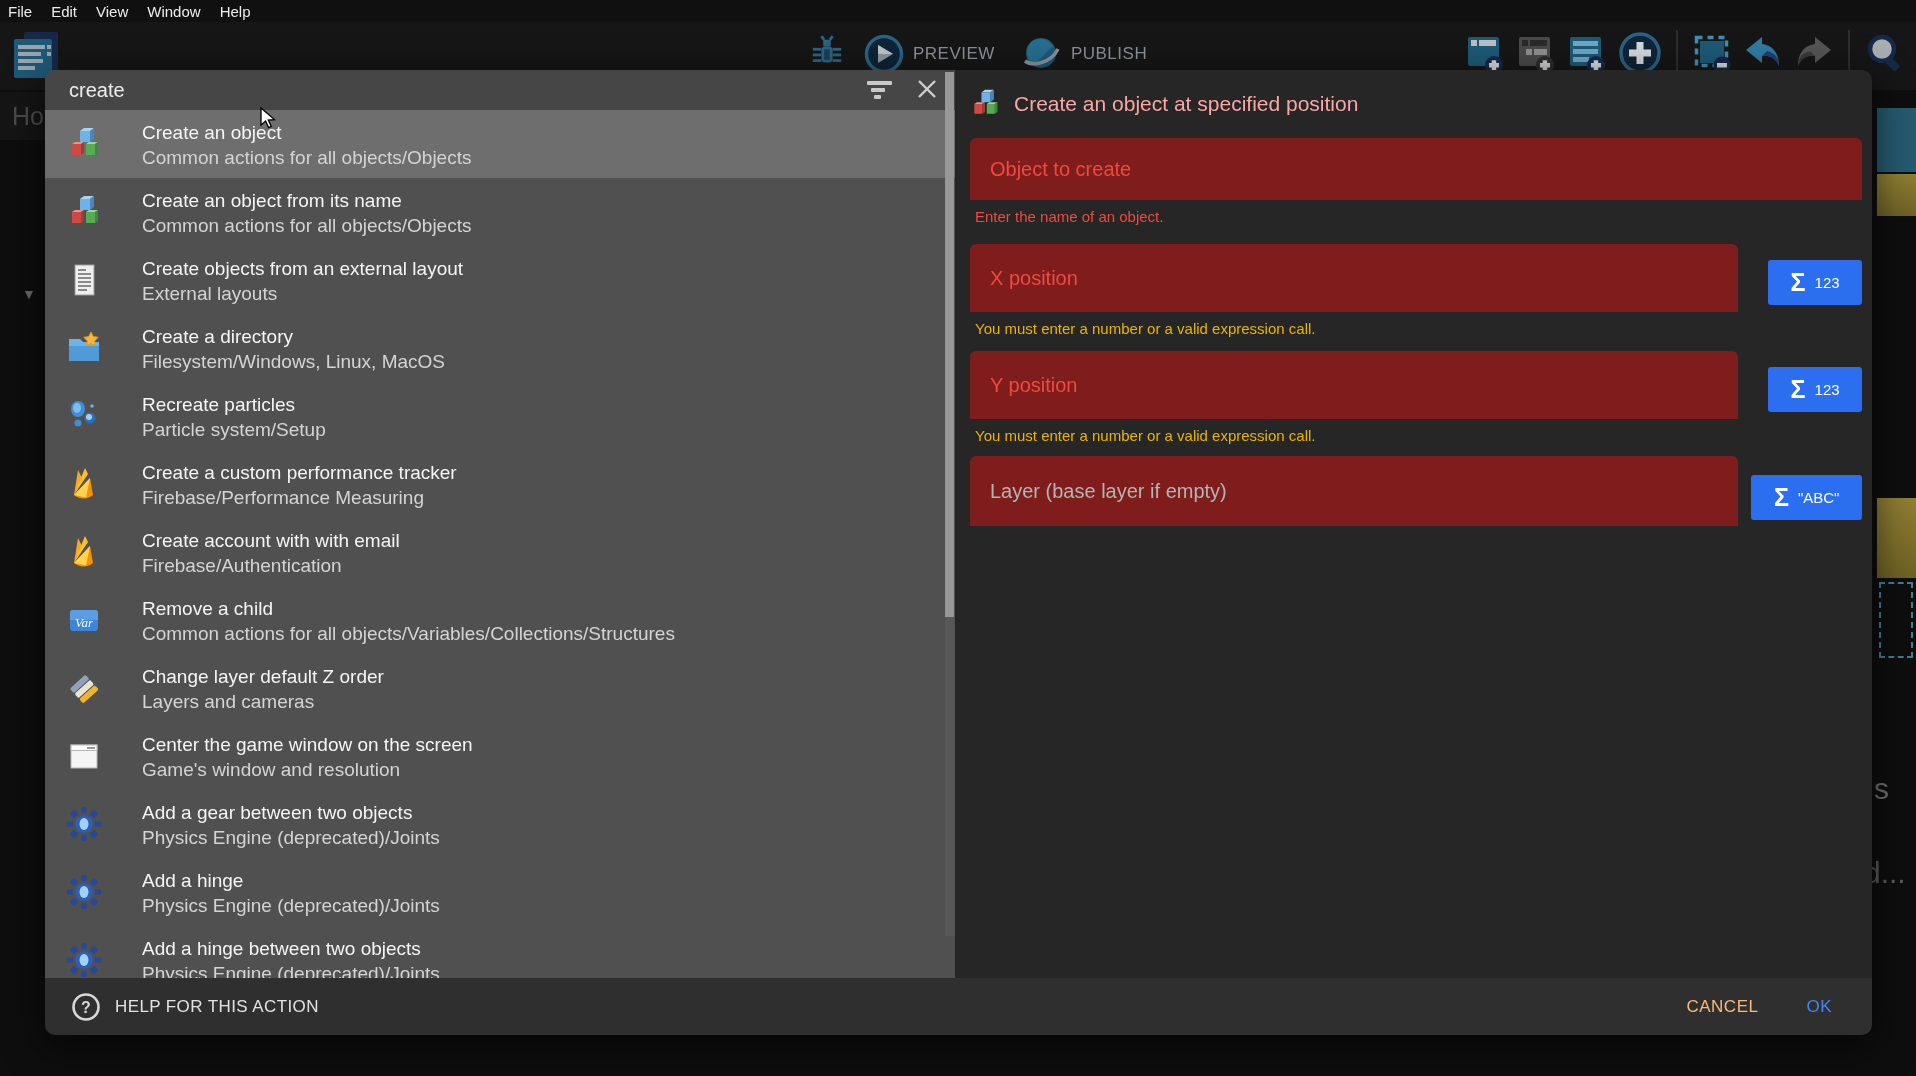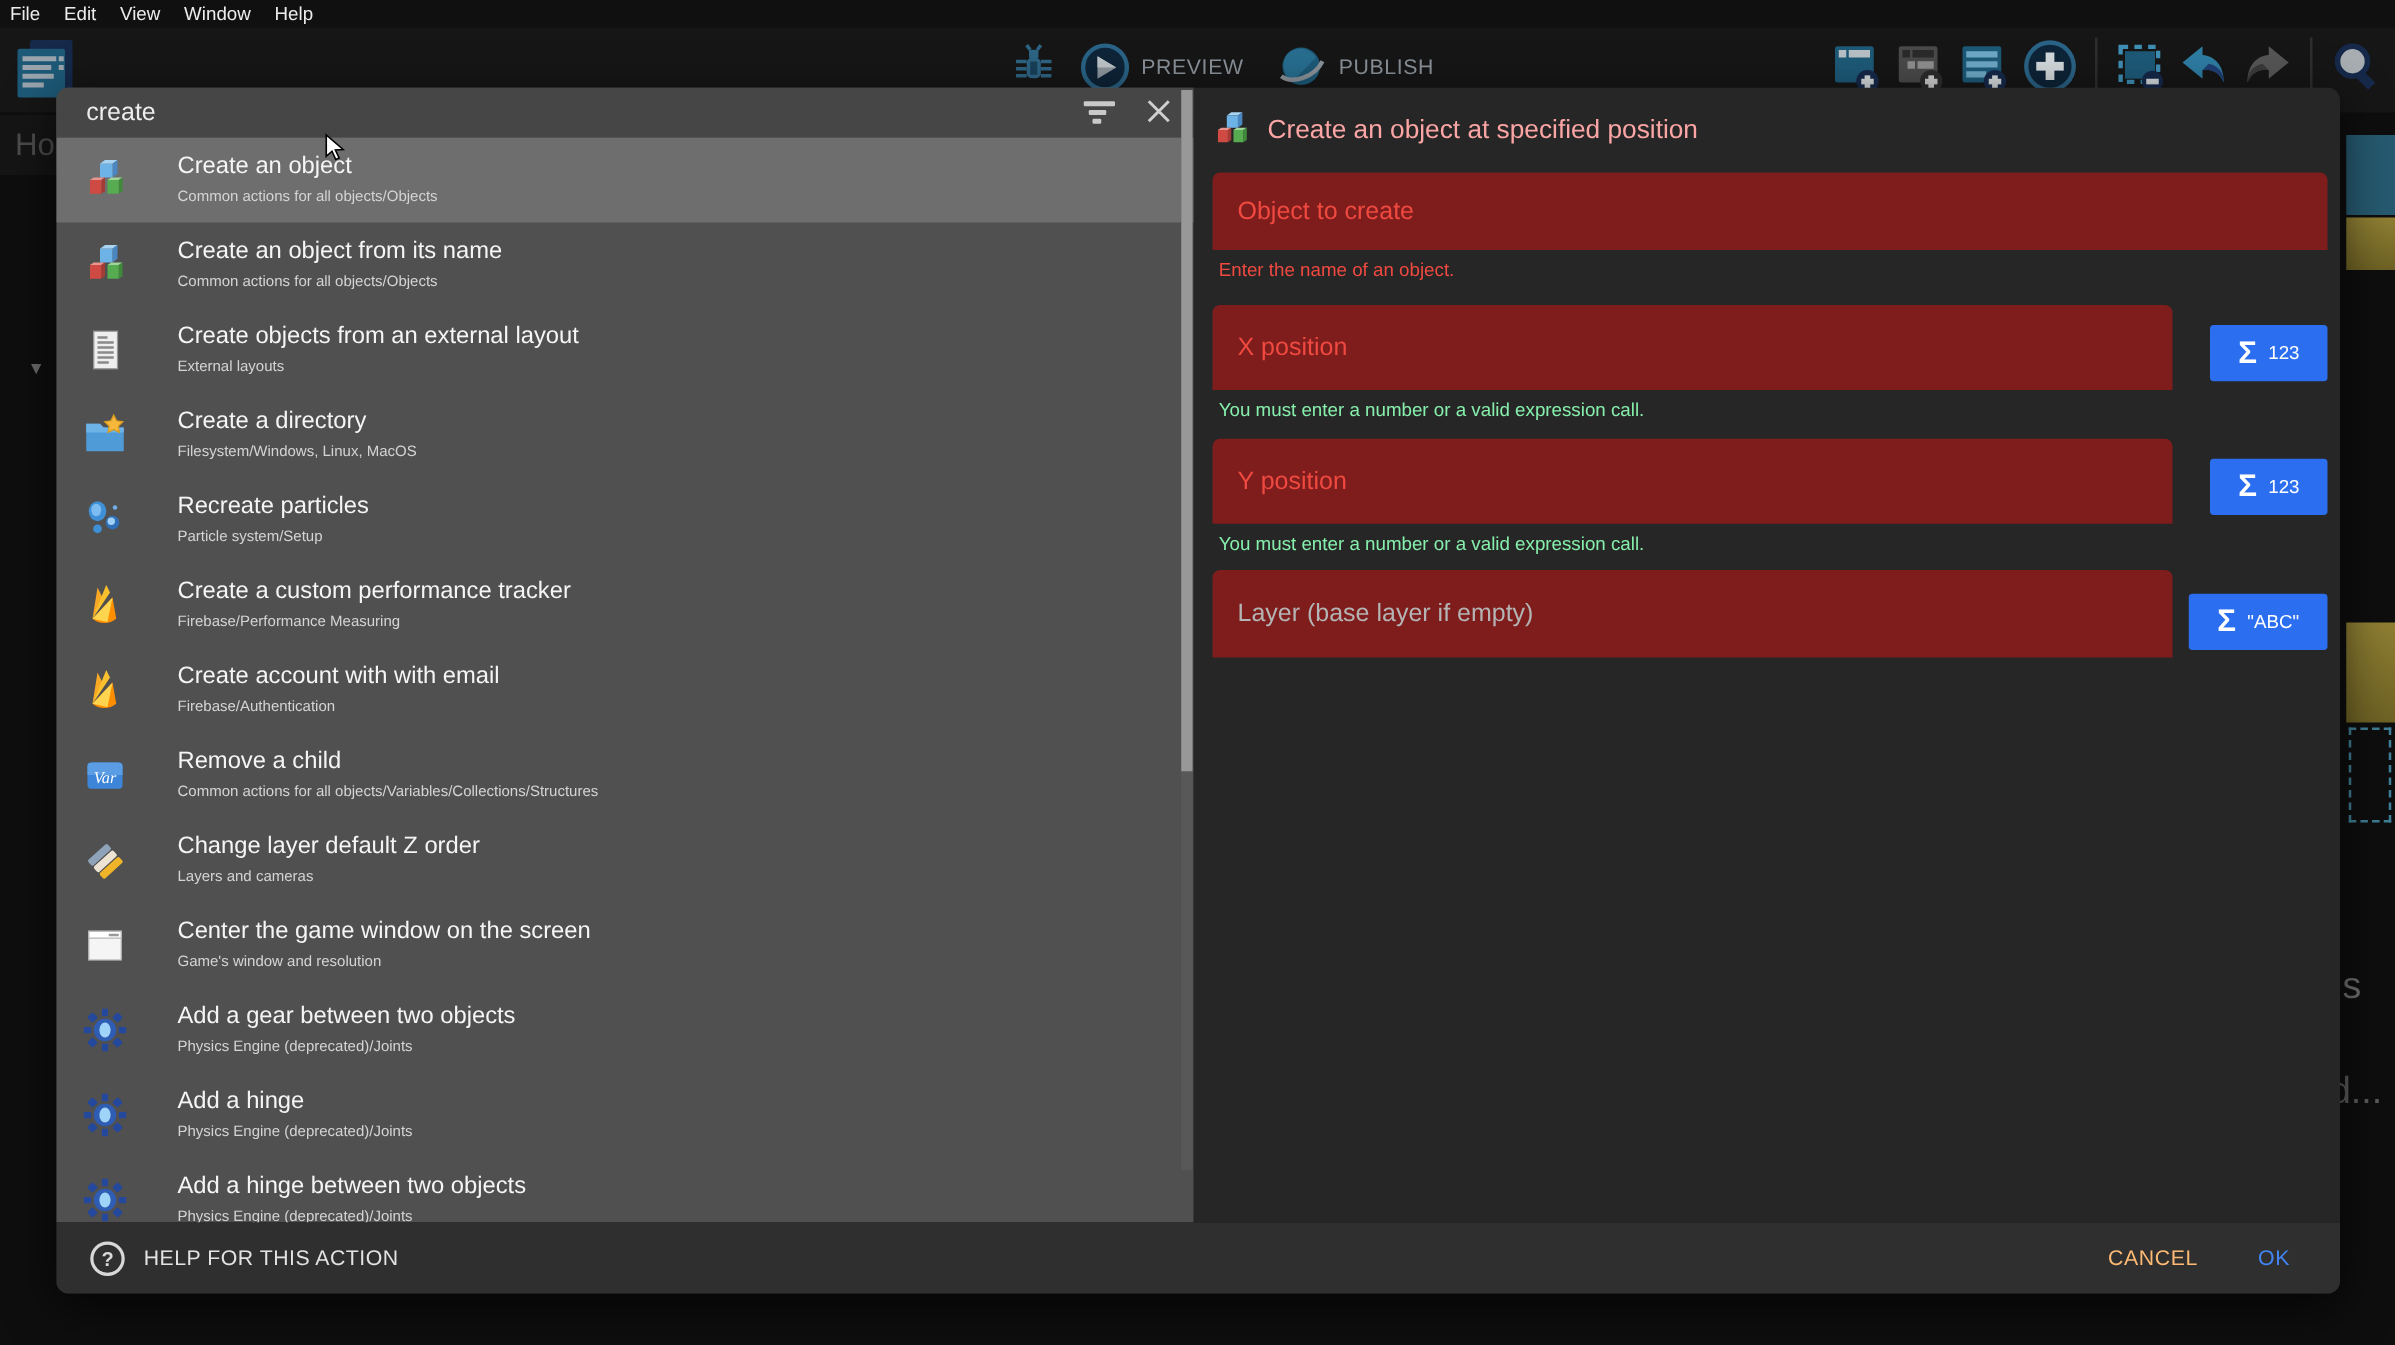--- a/index.html
+++ b/index.html
@@ -42,40 +42,40 @@
     font-family:"Liberation Sans", sans-serif; }
   .hdr-icon { width:30px; height:26px; cursor:pointer; }
   .hdr-icon svg { display:block; }
   .list { position:absolute; left:0; top:40px; right:0; bottom:0; overflow:hidden; }
   .row { height:68px; display:flex; align-items:center; cursor:pointer; }
   .row.selected { background:#6e6e6e; }
   .row-icon { width:36px; height:36px; margin-left:21px; flex:none; }
   .row-icon svg { width:36px; height:36px; display:block; }
   .row-txt { margin-left:40px; display:flex; flex-direction:column; }
   .row-title { font-size:19px; color:#f5f5f5; line-height:26px; }
-  .row-sub { font-size:12px; color:#d4d4d4; line-height:23px; }
+  .row-sub { font-size:19px; color:#d4d4d4; line-height:23px; }
   .sbar-track { position:absolute; top:2px; right:1px; width:9px; height:864px; background:#585858; }
   .sbar-thumb { position:absolute; top:0; left:0; width:9px; height:545px; background:#989898; }
 
   .dlg-right { position:absolute; left:910px; right:0; top:0; bottom:57px; background:#262626; }
   .panel-title { height:68px; display:flex; align-items:center; padding-left:14px; gap:13px; }
   .panel-title .row-icon { margin-left:0; width:32px; height:32px; }
   .panel-title .row-icon svg { width:32px; height:32px; }
   .ptitle { font-size:21px; color:#fca5a5; }
   input.fld { background:#7f1d1d; border:none; outline:none; border-radius:6px 6px 0 0;
     padding:0 0 0 20px; font-size:20px; font-family:"Liberation Sans", sans-serif; color:#eee; display:block; }
   .red-line { border-bottom:2px solid #ef4940; }
   .gray-line { border-bottom:2px solid #cfcfcf; }
   .red-ph::placeholder { color:#ef4940; opacity:1; }
   .gray-ph::placeholder { color:#b4b4b4; opacity:1; }
   .f1 { margin:0 10px 0 15px; width:892px; height:62px; }
   .helper { margin:8px 0 0 20px; font-size:15px; color:#ef4940; height:18px; }
   .frow { display:flex; align-items:flex-start; margin:18px 10px 0 15px; }
   .frow input { width:770px; height:68px; }
-  .error { margin:8px 0 0 20px; font-size:15px; color:#86efac; height:18px; }
+  .error { margin:8px 0 0 20px; font-size:15px; color:#eab308; height:18px; }
   .frow.m13 { margin-top:13px; }
   .frow.m11 { margin-top:11px; }
   .frow.layer input { height:70px; }
   .xbtn { width:94px; height:45px; margin-left:30px; margin-top:16px; background:#2b6ff0; border:none;
     border-radius:3px; display:flex; align-items:center; justify-content:center; gap:9px; cursor:pointer; }
   .xbtn .sig { color:#fff; font-size:25px; font-weight:bold; line-height:1; }
   .xbtn .blbl { color:#fff; font-size:15px; }
   .xbtn.abc { width:111px; margin-left:13px; margin-top:19px; }
 
   .dlg-footer { position:absolute; left:0; right:0; bottom:0; height:57px; background:#2f2f2f;

